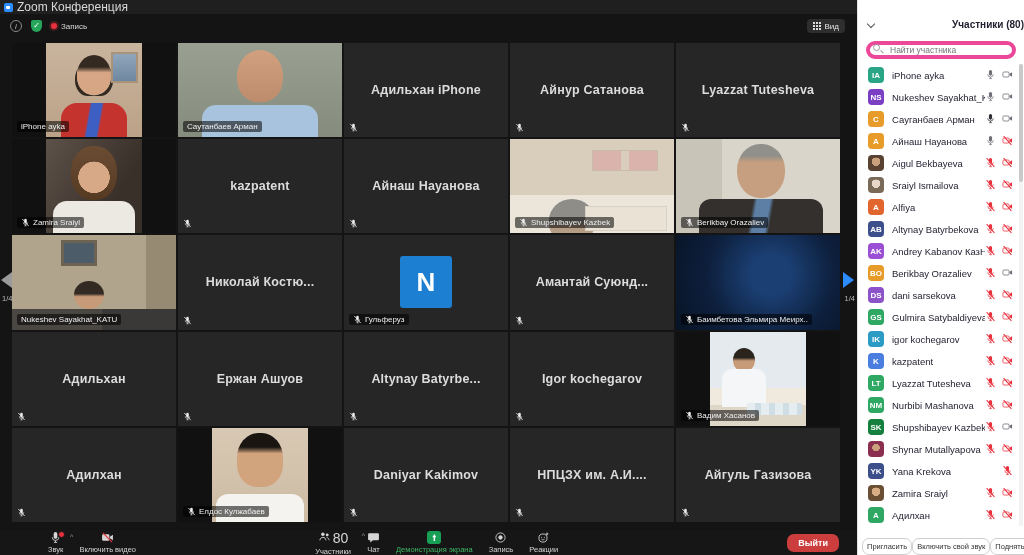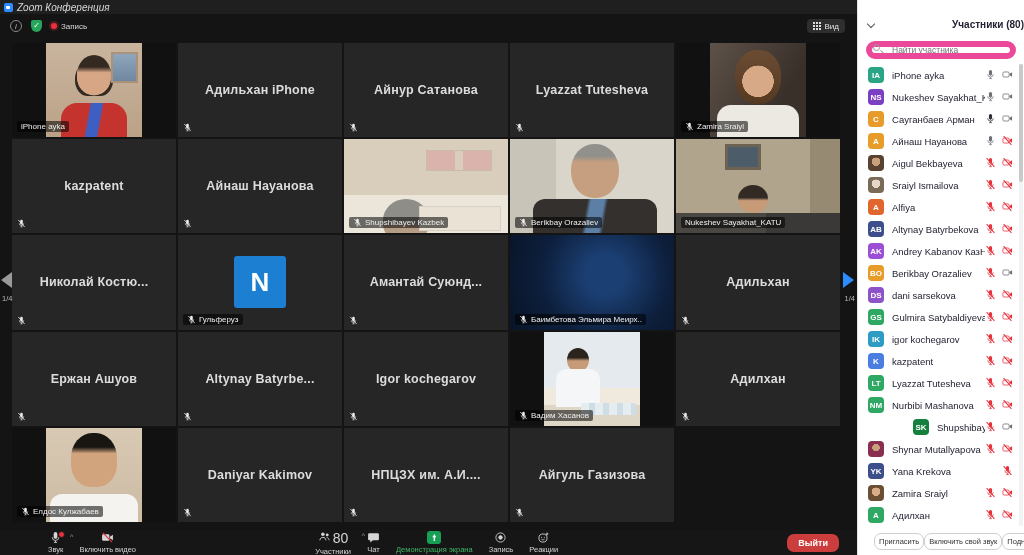--- a/index.html
+++ b/index.html
@@ -3,21 +3,21 @@
 <meta charset="utf-8">
 <style>
   * { margin:0; padding:0; box-sizing:border-box; }
   html,body { width:1024px; height:555px; overflow:hidden; font-family:"Liberation Sans", sans-serif; background:#fff; }
   #app { position:relative; width:1024px; height:555px; }
 
   
   .titlebar { position:absolute; left:0; top:0; width:857px; height:14px; background:#1f1f1f; display:flex; align-items:center; padding-left:4px; gap:4px; }
   .zoom-logo { width:9px; height:9px; border-radius:2px; background:#2d8cff; position:relative; }
   .zoom-logo::after { content:''; position:absolute; left:2px; top:3px; width:3.5px; height:3px; background:#fff; border-radius:1px; box-shadow:4px 0 0 -1.5px #fff; }
-  .title-text { font-size:10px; color:#d8d8d8;font-style:italic; }
+  .title-text { font-size:12px; color:#d8d8d8; }
   .winctl { position:absolute; right:867px; top:0; height:14px; display:flex; align-items:center; gap:0; }
   .winctl { right:0; top:0; width:167px; justify-content:flex-end; background:#fff; }
   .winbtn { width:26px; height:14px; display:flex; align-items:center; justify-content:center; font-size:9px; color:#444; cursor:default; }
 
   
   .stage { position:absolute; left:0; top:14px; width:857px; height:516px; background:#141414; }
   .meetbar { position:absolute; left:0; top:0; width:100%; height:27px; }
   .mb-left { position:absolute; left:10px; top:6px; display:flex; align-items:center; gap:9px; }
   .info-ic { width:12px; height:12px; border:1px solid #8a8a8a; border-radius:50%; color:#bdbdbd; font-size:8px; display:flex; align-items:center; justify-content:center; font-style:italic; }
   .shield-ic { width:11px; height:12px; background:#26a65b; border-radius:2px 2px 50% 50%; color:#fff; font-size:8px; line-height:11px; text-align:center; }
@@ -101,37 +101,37 @@
   .share-ic::after { content:''; position:absolute; left:5px; top:3px; width:4px; height:7px; background:linear-gradient(#fff,#fff); clip-path:polygon(50% 0,100% 45%,68% 45%,68% 100%,32% 100%,32% 45%,0 45%); }
   .leave-btn { margin-right:18px; background:#cc3e3e; color:#fff; font-size:9px; padding:4px 11px; border-radius:7px; font-weight:bold; }
 
   
   .panel { position:absolute; left:857px; top:0; width:167px; height:555px; background:#fff; border-left:1px solid #e2e2e2; }
   .p-head { position:absolute; left:0; top:16px; width:100%; height:16px; display:flex; align-items:center; }
   .p-chevron { margin-left:10px; width:7px; height:7px; position:relative; }
   .p-chevron::after { content:''; position:absolute; left:0; top:0; width:5px; height:5px; border-right:1.4px solid #555; border-bottom:1.4px solid #555; transform:rotate(45deg); }
   .p-title { position:absolute; left:0; right:0; text-align:right; font-size:10px; font-weight:bold; color:#232333; }
   .p-search-wrap { position:absolute; left:8px; right:8px; top:39px; height:18px; }
-  .p-search { width:100%; height:100%; border:6px solid #ec4899; border-radius:9px; font-size:8.5px; padding:0 6px 0 20px; color:#333; outline:none; font-family:"Liberation Sans",sans-serif; }
+  .p-search { width:100%; height:100%; border:4px solid #ec4899; border-radius:9px; font-size:8.5px; padding:0 6px 0 20px; color:#333; outline:none; font-family:"Liberation Sans",sans-serif; }
   .mag { position:absolute; left:7px; top:5px; width:7px; height:7px; border:1.2px solid #9a9a9a; border-radius:50%; }
   .mag::after { content:''; position:absolute; left:5.5px; top:5.5px; width:3.5px; height:1.2px; background:#9a9a9a; transform:rotate(45deg); }
   #plist { position:absolute; left:0; top:64px; width:163px; height:464px; overflow:hidden; }
   .prow { display:flex; align-items:center; height:22px; padding:0 8px 0 10px; }
   .pavatar { width:16px; height:16px; border-radius:4px; color:#fff; font-size:8px; font-weight:bold; display:flex; align-items:center; justify-content:center; margin-right:8px; flex:none; }
   .photo { background:radial-gradient(circle at 50% 42%,#caa07c 0 34%,#5a4232 35%); }
   .photo.ph-b { background:radial-gradient(circle at 50% 42%,#e7d7c8 0 34%,#7a6a58 35%); }
   .photo.ph-c { background:radial-gradient(circle at 50% 42%,#caa07c 0 30%,#8a2f4f 31%); }
   .photo.ph-d { background:radial-gradient(circle at 50% 42%,#d8ac84 0 34%,#6b4f35 35%); }
   .pname { flex:1; font-size:9.5px; color:#232333; white-space:nowrap; overflow:hidden; }
   .picons { display:flex; gap:6px; align-items:center; }
   .picons svg { width:11px; height:11px; }
   .ic-on { color:#6f6f78; } .ic-off { color:#e8313d; } .ic-active { color:#2e2e38; }
   .p-scroll { position:absolute; right:1px; top:64px; width:4px; height:462px; background:#f3f3f3; }
   .p-thumb { position:absolute; top:0; left:0; width:4px; height:118px; background:#c9c9c9; border-radius:2px; }
-  .p-foot { position:absolute; left:0; bottom:0; width:167px; height:27px; background:#fff; display:flex; align-items:center; justify-content:space-between; padding:0 16px; }
+  .p-foot { position:absolute; left:0; bottom:0; width:167px; height:27px; background:#fff; display:flex; align-items:flex-end; justify-content:space-between; padding:0 4px; }
   .p-btn { border:1px solid #cfcfcf; border-radius:7px; padding:3px 4px; font-size:7.5px; color:#333; background:#fff; white-space:nowrap; }
 </style>
 </head>
 <body>
 
 <div id="app">
 
   <div class="titlebar">
     <span class="zoom-logo"></span>
     <span class="title-text">Zoom Конференция</span>
@@ -174,20 +174,31 @@
             <div class="scene sc-woman-red">
               <div class="p1"></div>
               <div class="p2"></div>
               <div class="p3"></div>
             </div>
           </div>
           <div class="tile-label chip">
             <span>iPhone ayka</span>
           </div>
         </div>
+        <div class="tile active">
+          <div class="vid">
+            <div class="scene sc-bald-man">
+              <div class="p1"></div>
+              <div class="p2"></div>
+            </div>
+          </div>
+          <div class="tile-label chip">
+            <span>Саутанбаев Арман</span>
+          </div>
+        </div>
         <div class="tile">
           <div class="tile-name">Адильхан iPhone</div>
           <div class="tile-label">
             <span class="ic-off">
               <svg viewBox="0 0 24 24" style="display: block;">
                 <path fill="currentColor" d="M12 14.5c1.9 0 3.4-1.5 3.4-3.4V5.4a3.4 3.4 0 0 0-6.8 0v5.7c0 1.9 1.5 3.4 3.4 3.4z"></path>
                 <path d="M6 11.5a6 6 0 0 0 12 0M12 17.5V21M9 21h6" fill="none" stroke="currentColor" stroke-width="1.6"></path>
                 <line x1="3.5" y1="2.5" x2="20.5" y2="21.5" stroke="currentColor" stroke-width="2.2"></line>
               </svg>
             </span>
@@ -817,21 +828,21 @@
                 <line x1="3.5" y1="2.5" x2="20.5" y2="21.5" stroke="currentColor" stroke-width="2.2"></line>
               </svg></span>
             <span class="ic-off"><svg viewBox="0 0 24 24">
                 <rect x="2" y="6.5" width="13.5" height="11" rx="2.5" fill="none" stroke="currentColor" stroke-width="1.7"></rect>
                 <path fill="currentColor" d="M16.5 10.5L22 7v10l-5.5-3.5z"></path>
                 <line x1="3.5" y1="2.5" x2="20.5" y2="21.5" stroke="currentColor" stroke-width="2.2"></line>
               </svg></span>
           </div>
         </div>
         <div class="prow">
-          <div class="pavatar" style="background: #15803d; margin-left: 45px;">SK</div>
+          <div class="pavatar" style="background: #15803d;">SK</div>
           <div class="pname">Shupshibayev Kazbek</div>
           <div class="picons">
             <span class="ic-off"><svg viewBox="0 0 24 24">
                 <path fill="currentColor" d="M12 14.5c1.9 0 3.4-1.5 3.4-3.4V5.4a3.4 3.4 0 0 0-6.8 0v5.7c0 1.9 1.5 3.4 3.4 3.4z"></path>
                 <path d="M6 11.5a6 6 0 0 0 12 0M12 17.5V21M9 21h6" fill="none" stroke="currentColor" stroke-width="1.6"></path>
                 <line x1="3.5" y1="2.5" x2="20.5" y2="21.5" stroke="currentColor" stroke-width="2.2"></line>
               </svg></span>
             <span class="ic-on"><svg viewBox="0 0 24 24">
                 <rect x="2" y="6.5" width="13.5" height="11" rx="2.5" fill="none" stroke="currentColor" stroke-width="1.7"></rect>
                 <path fill="currentColor" d="M16.5 10.5L22 7v10l-5.5-3.5z"></path>

